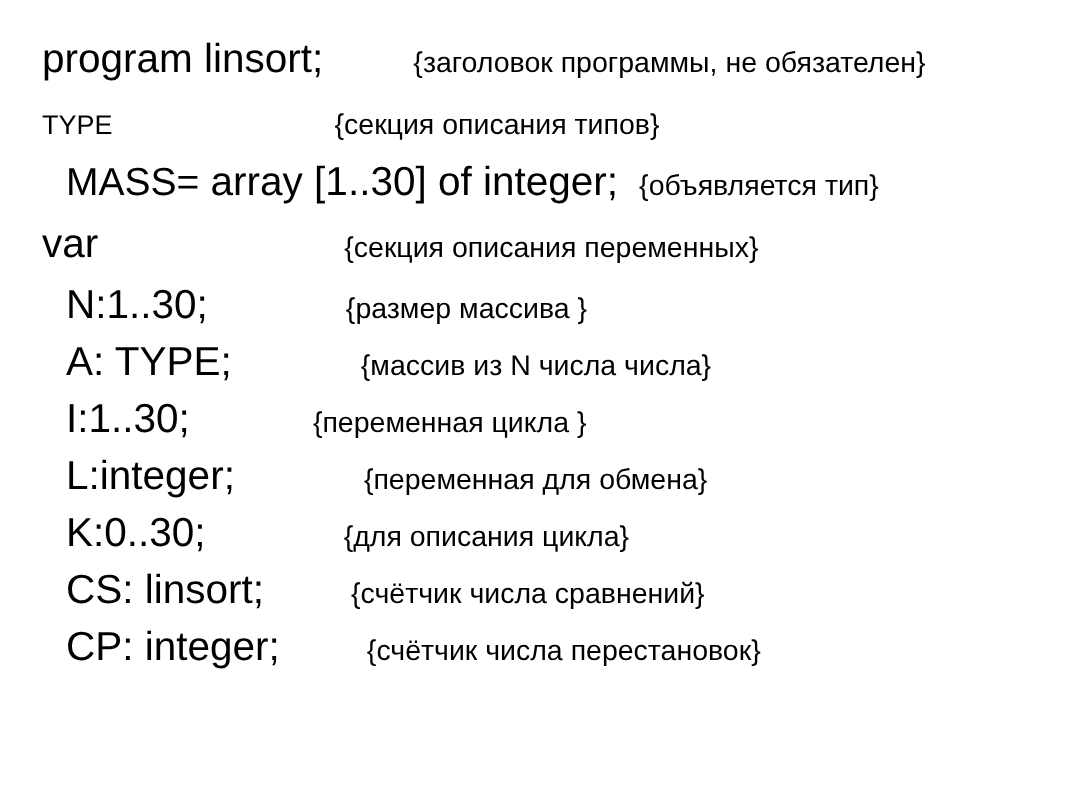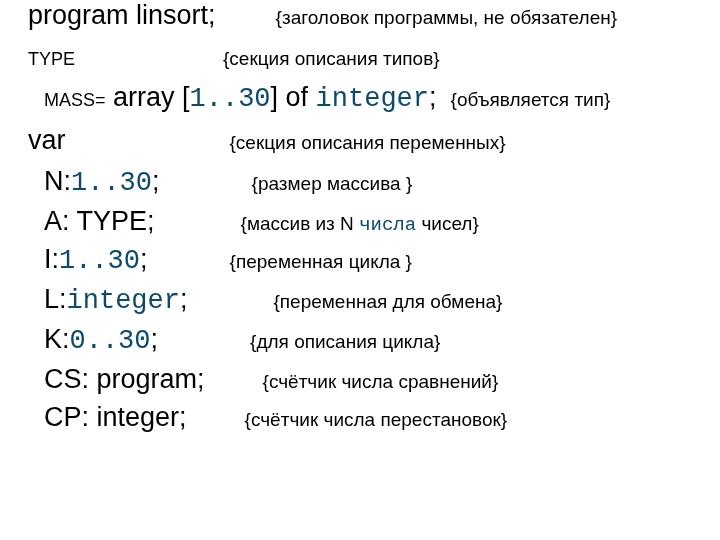--- a/index.html
+++ b/index.html
@@ -6,88 +6,88 @@
     margin: 0;
     padding: 0;
     width: 720px;
     height: 540px;
     background: #ffffff;
     font-family: Arial, "Helvetica Neue", Helvetica, sans-serif;
     color: #000;
     overflow: hidden;
   }
   .page {
-    padding: 2px 0 0 28px;
+    padding: 26px 0 0 28px;
     font-size: 27px;
     line-height: 1.0;
   }
   .line {
     white-space: nowrap;
     margin: 0;
     padding: 0;
   }
   .code    { font-size: 27px; }
   .comment { font-size: 19px; }
-  .hl      { color: #0c4a6e; font-family: Liberation Mono, monospace; } 
+  .hl      { color: #000000; } 
   .s16 { padding-left: 16px; }
   .gap-sm  { height: 11px; }
   .gap-md  { height: 14px; }
 </style>
 </head>
 <body>
 
 <div class="page">
 
   <div class="line">
     <span class="code">program linsort;</span><span style="display:inline-block;width:60px;"></span><span class="comment">{заголовок программы, не обязателен}</span>
   </div>
   <div class="gap-md"></div>
 
   <div class="line">
     <span class="comment" style="font-size:18px;">TYPE</span><span style="display:inline-block;width:148px;"></span><span class="comment">{секция описания типов}</span>
   </div>
   <div class="gap-md"></div>
 
   <div class="line s16">
-    <span class="comment" style="font-size:18px;">MASS=</span><span class="code"> array [</span><span class="code hl">1..30</span><span class="code">] of </span><span class="code hl">integer</span><span class="code">;</span><span style="display:inline-block;width:14px;"></span><span class="comment">{объявляется  тип}</span>
+    <span class="comment" style="font-size:26px;">MASS=</span><span class="code"> array [</span><span class="code hl">1..30</span><span class="code">] of </span><span class="code hl">integer</span><span class="code">;</span><span style="display:inline-block;width:14px;"></span><span class="comment">{объявляется  тип}</span>
   </div>
   <div class="gap-md"></div>
 
   <div class="line">
     <span class="code">var</span><span style="display:inline-block;width:164px;"></span><span class="comment">{секция описания переменных}</span>
   </div>
   <div class="gap-md"></div>
 
   <div class="line s16">
     <span class="code">N:</span><span class="code hl">1..30</span><span class="code">;</span><span style="display:inline-block;width:92px;"></span><span class="comment">{размер массива }</span>
   </div>
   <div class="gap-sm"></div>
 
   <div class="line s16">
-    <span class="code">A: TYPE;</span><span style="display:inline-block;width:86px;"></span><span class="comment">{массив из N </span><span class="comment hl">числа</span><span class="comment"> чисел}</span>
+    <span class="code">A: TYPE;</span><span style="display:inline-block;width:86px;"></span><span class="comment">{массив из N </span><span class="comment hl">числа</span><span class="comment"> числа}</span>
   </div>
   <div class="gap-sm"></div>
 
   <div class="line s16">
     <span class="code">I:</span><span class="code hl">1..30</span><span class="code">;</span><span style="display:inline-block;width:82px;"></span><span class="comment">{переменная цикла  }</span>
   </div>
   <div class="gap-sm"></div>
 
   <div class="line s16">
     <span class="code">L:</span><span class="code hl">integer</span><span class="code">;</span><span style="display:inline-block;width:86px;"></span><span class="comment">{переменная для обмена}</span>
   </div>
   <div class="gap-sm"></div>
 
   <div class="line s16">
     <span class="code">K:</span><span class="code hl">0..30</span><span class="code">;</span><span style="display:inline-block;width:92px;"></span><span class="comment">{для описания цикла}</span>
   </div>
   <div class="gap-sm"></div>
 
   <div class="line s16">
-    <span class="code">CS: program;</span><span style="display:inline-block;width:58px;"></span><span class="comment">{счётчик числа сравнений}</span>
+    <span class="code">CS: linsort;</span><span style="display:inline-block;width:58px;"></span><span class="comment">{счётчик числа сравнений}</span>
   </div>
   <div class="gap-sm"></div>
 
   <div class="line s16">
     <span class="code">CP: integer;</span><span style="display:inline-block;width:58px;"></span><span class="comment">{счётчик числа перестановок}</span>
   </div>
 
 </div>
 
 </body></html>

